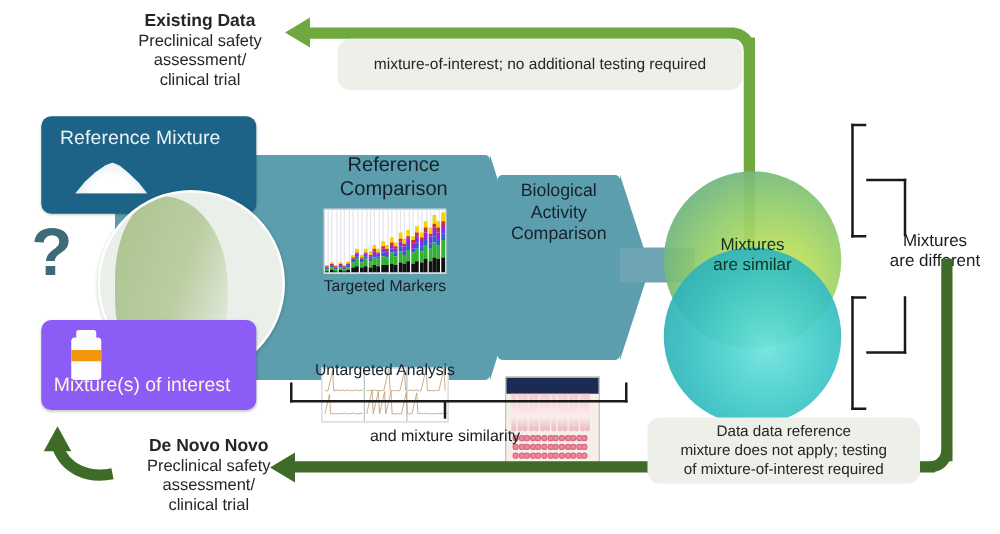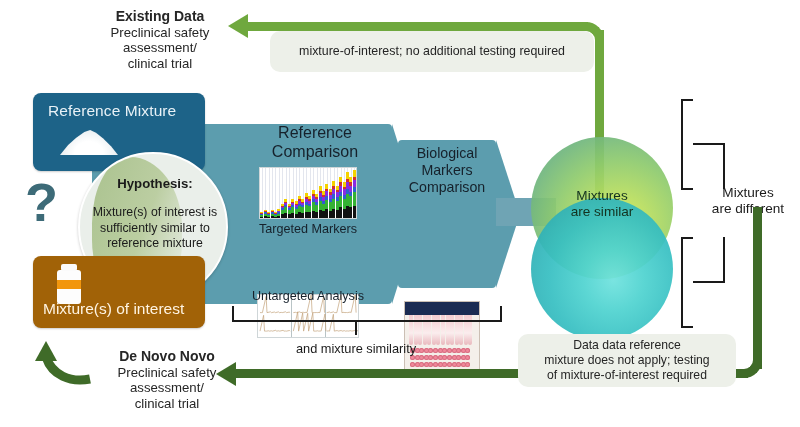--- a/index.html
+++ b/index.html
@@ -66,21 +66,21 @@
   
   .powder {
     width: 58px; height: 26px;
     background: radial-gradient(ellipse at 50% 95%, #ffffff 35%, #eef2f4 62%, #cfd8dd 100%);
     clip-path: polygon(0% 100%, 14% 62%, 28% 34%, 42% 12%, 52% 4%, 62% 14%, 74% 36%, 88% 66%, 100% 100%);
     filter: drop-shadow(0 1px 1px rgba(0,0,0,.25));
   }
 
   
   .orange-card {
-    background: #a16207;
+    background: #8b5cf6;
     border-radius: 8px;
     box-shadow: 0 1px 2px rgba(0,0,0,.2);
   }
   .orange-label { color:#FFF4E2; font-size:15.5px; }
   .bottle { position: relative; width: 26px; height: 40px; }
   .bottle-cap {
     position:absolute; left:5px; top:0; width:16px; height:7px;
     background:#FBFBFB; border-radius:2px;
   }
   .bottle-body {
@@ -501,21 +501,21 @@
         <path d="M 35.333333333333336 17.64 L 37.5 17.3 L 38.4 17.64 L 41.9 16.8 L 42.8 17.64 L 45.2 17.2 L 46.1 17.64 L 48.1 17.3 L 49.0 17.64 L 53.2 -0.8 L 54.1 17.64 L 55.9 17.5 L 56.8 17.64 L 58.3 17.5 L 59.2 17.64 L 61.0 17.4 L 61.9 17.64 L 65.6 1.5 L 66.5 17.64" stroke="#C3A27A" stroke-width="0.7" fill="none"></path>
         <path d="M 35.333333333333336 36.12 L 39.7 16.9 L 40.6 36.12 L 44.7 18.0 L 45.6 36.12 L 49.7 18.3 L 50.6 36.12 L 54.8 18.0 L 55.7 36.12 L 56.9 36.1 L 57.8 36.12 L 59.8 35.8 L 60.7 36.12 L 62.2 36.0 L 63.1 36.12 L 67.0 18.9 L 67.9 36.12" stroke="#C3A27A" stroke-width="0.7" fill="none"></path>
         <path d="M 68.66666666666667 17.64 L 71.6 17.0 L 72.5 17.64 L 75.7 16.9 L 76.6 17.64 L 77.9 17.6 L 78.8 17.64 L 83.0 -0.6 L 83.9 17.64 L 86.0 17.3 L 86.9 17.64 L 88.5 17.5 L 89.4 17.64 L 92.2 17.1 L 93.1 17.64 L 97.2 -0.6 L 98.1 17.64" stroke="#C3A27A" stroke-width="0.7" fill="none"></path>
         <path d="M 68.66666666666667 36.12 L 70.6 35.9 L 71.5 36.12 L 75.4 19.3 L 76.3 36.12 L 79.2 35.5 L 80.1 36.12 L 83.2 35.5 L 84.1 36.12 L 86.5 35.7 L 87.4 36.12 L 89.2 35.9 L 90.1 36.12 L 92.9 35.6 L 93.8 36.12 L 96.8 35.5 L 97.7 36.12 L 100.0 35.7 L 100.9 36.12" stroke="#C3A27A" stroke-width="0.7" fill="none"></path>
       </svg>
     </div>
   <div class="abs panel-caption" style="left:232px; top:289px; width:152px; font-size:12.6px;">Untargeted Analysis</div>
 
   <div class="abs t-center" style="left:398px; top:145px; width:98px; font-size:14.2px; color:#16212B; line-height:1.18;">
     <div>Biological</div>
-    <div>Markers</div>
+    <div>Activity</div>
     <div>Comparison</div>
   </div>
 
   <div class="abs plate-outer" id="plate" style="left:404px; top:205px; width:76px; height:72px;">
     <div class="plate-head"></div>
   <div class="tip-col" style="left: 4px;"></div>
       <div class="tip-col" style="left: 8.57143px;"></div>
       <div class="tip-col" style="left: 13.1429px;"></div>
       <div class="tip-col" style="left: 17.7143px;"></div>
       <div class="tip-col" style="left: 22.2857px;"></div>
@@ -571,26 +571,20 @@
 
   <div class="abs ref-card" style="left:33px; top:93px; width:172px; height:78px;">
     <div class="abs ref-label" style="left:15px; top:9px;">Reference Mixture</div>
     <div class="abs powder" style="left:27px; top:36px;"></div>
   </div>
 
   <div class="abs qmark" style="left:25px; top:175px;">?</div>
 
   <div class="abs hypo-circle" style="left:78px; top:152px; width:150px; height:150px;">
     <div class="abs hypo-leaf"></div>
-    <div class="abs hypo-inner t-center" style="left:6px; top:22px; width:138px; font-size:12.3px; color:#1b1b1b; line-height:1.24;">
-      <div class="t-bold" style="font-size:13.2px; margin-bottom:13px;">Hypothesis:</div>
-      <div>Mixture(s) of interest is</div>
-      <div>sufficiently similar to</div>
-      <div>reference mixture</div>
-    </div>
   </div>
 
   <div class="abs orange-card" style="left:33px; top:256px; width:172px; height:72px;">
     <div class="abs bottle" style="left:23px; top:8px;">
       <div class="bottle-body"></div>
       <div class="bottle-cap"></div>
       <div class="bottle-band"></div>
     </div>
     <div class="abs orange-label" style="left:10px; top:44px;">Mixture(s) of interest</div>
   </div>

